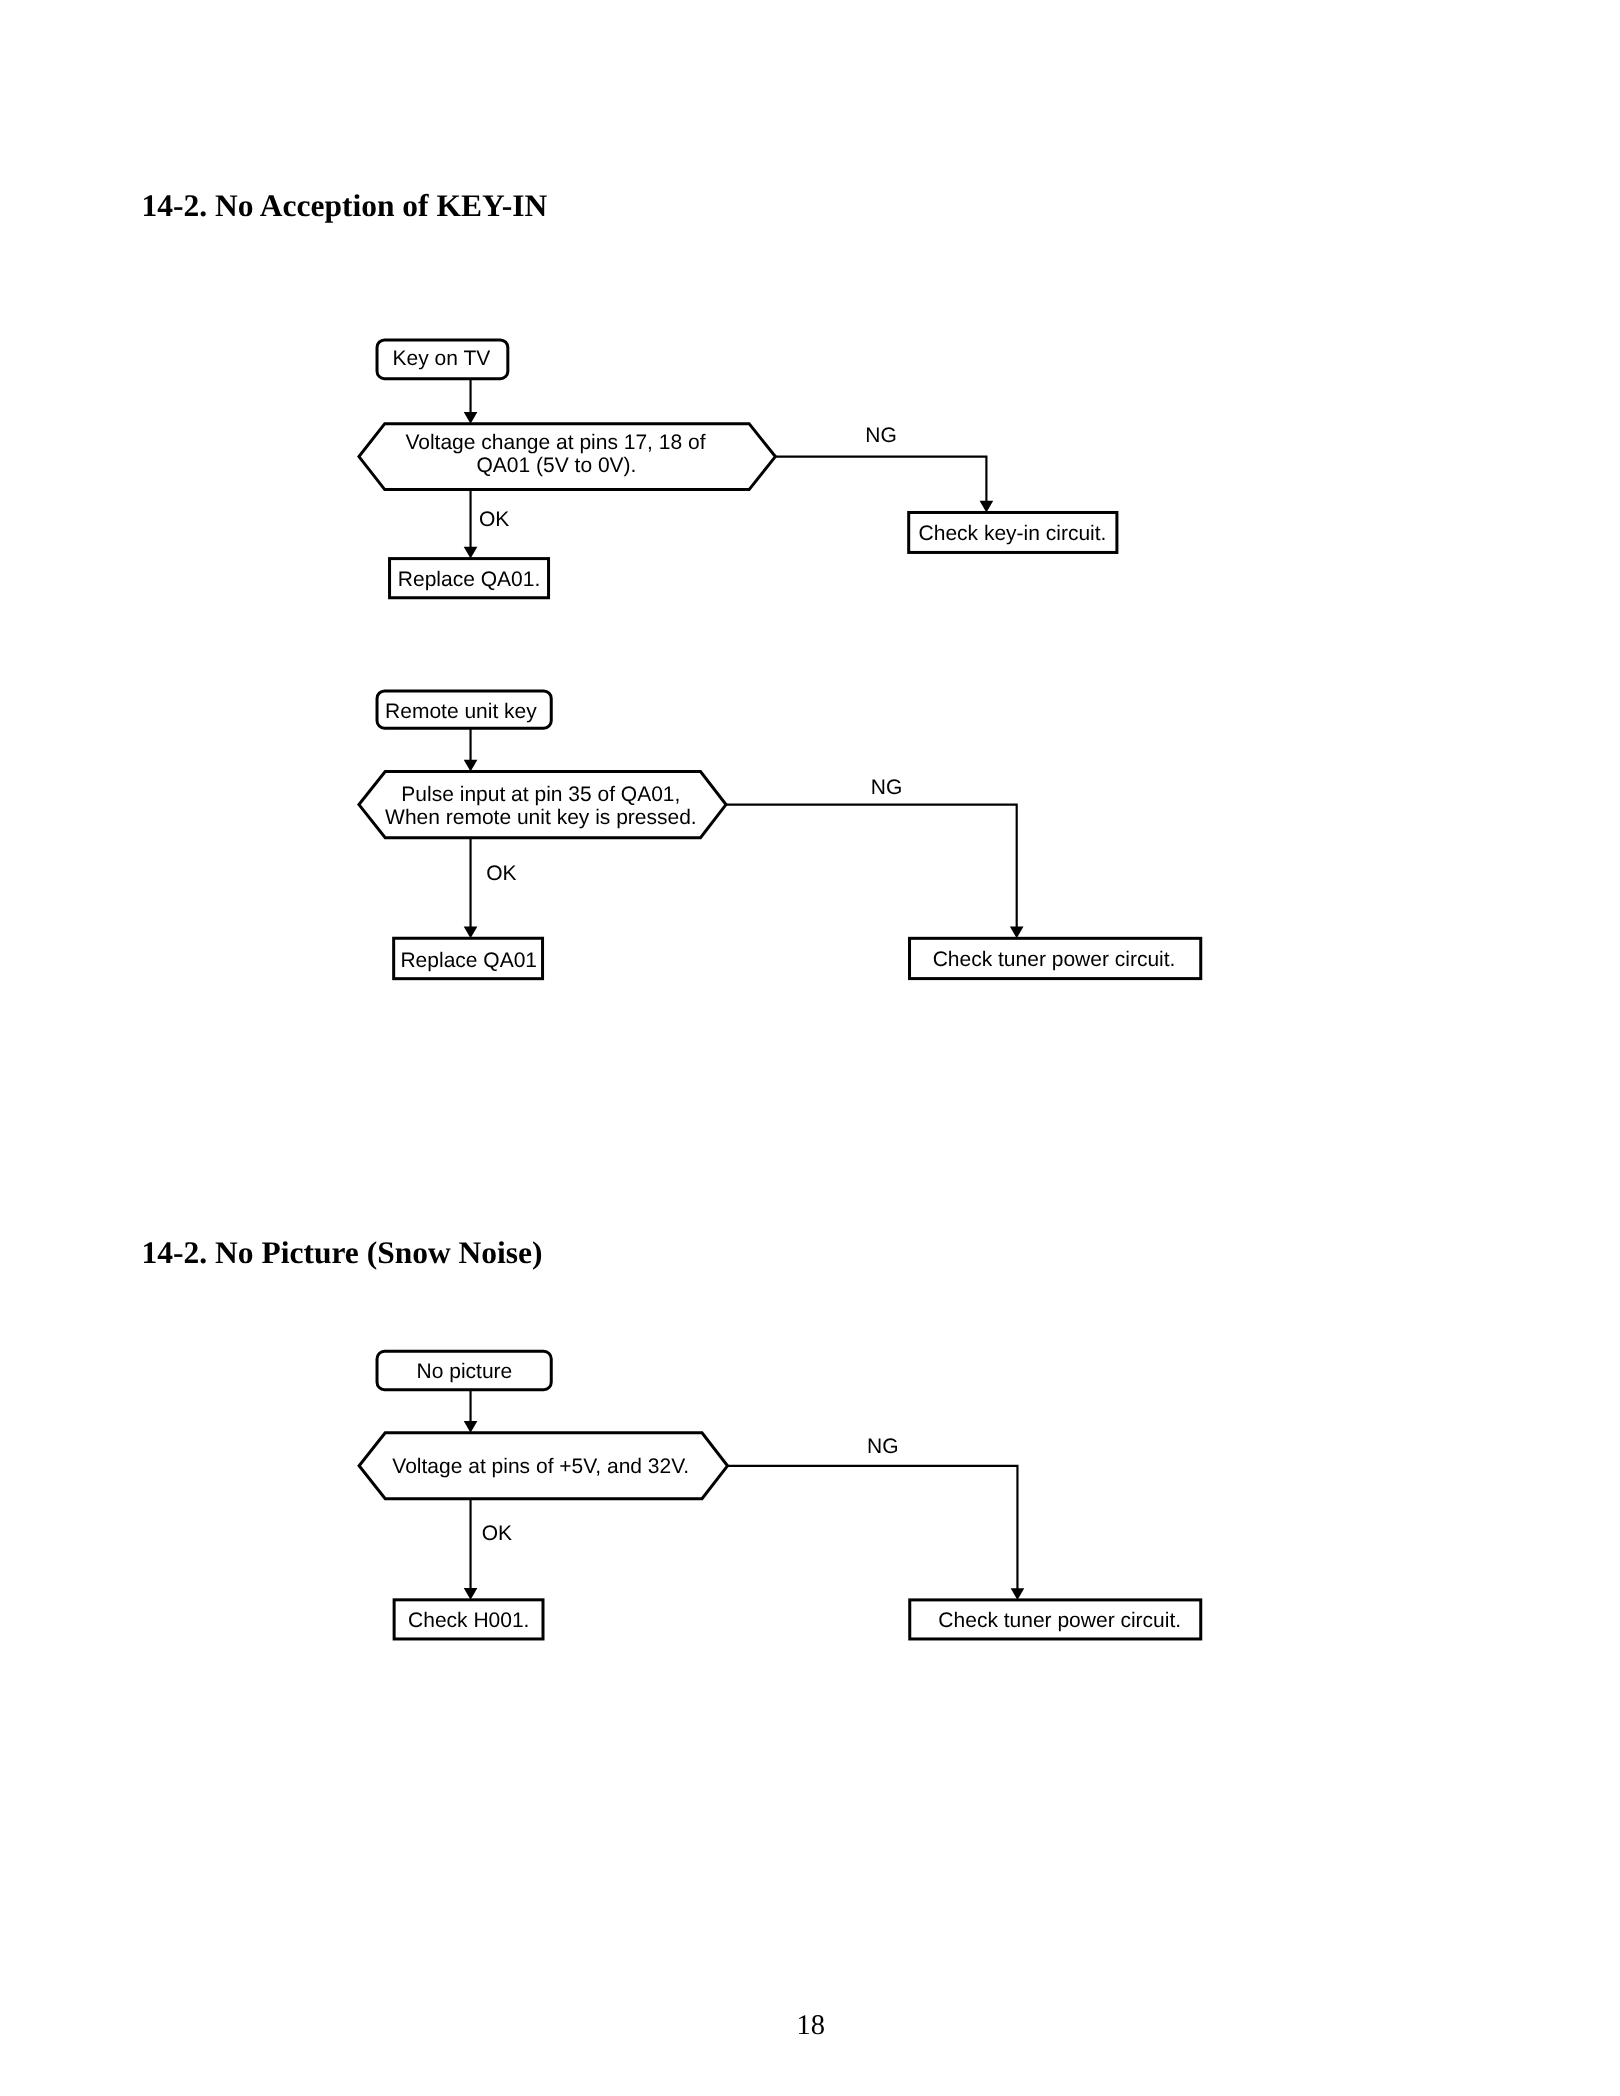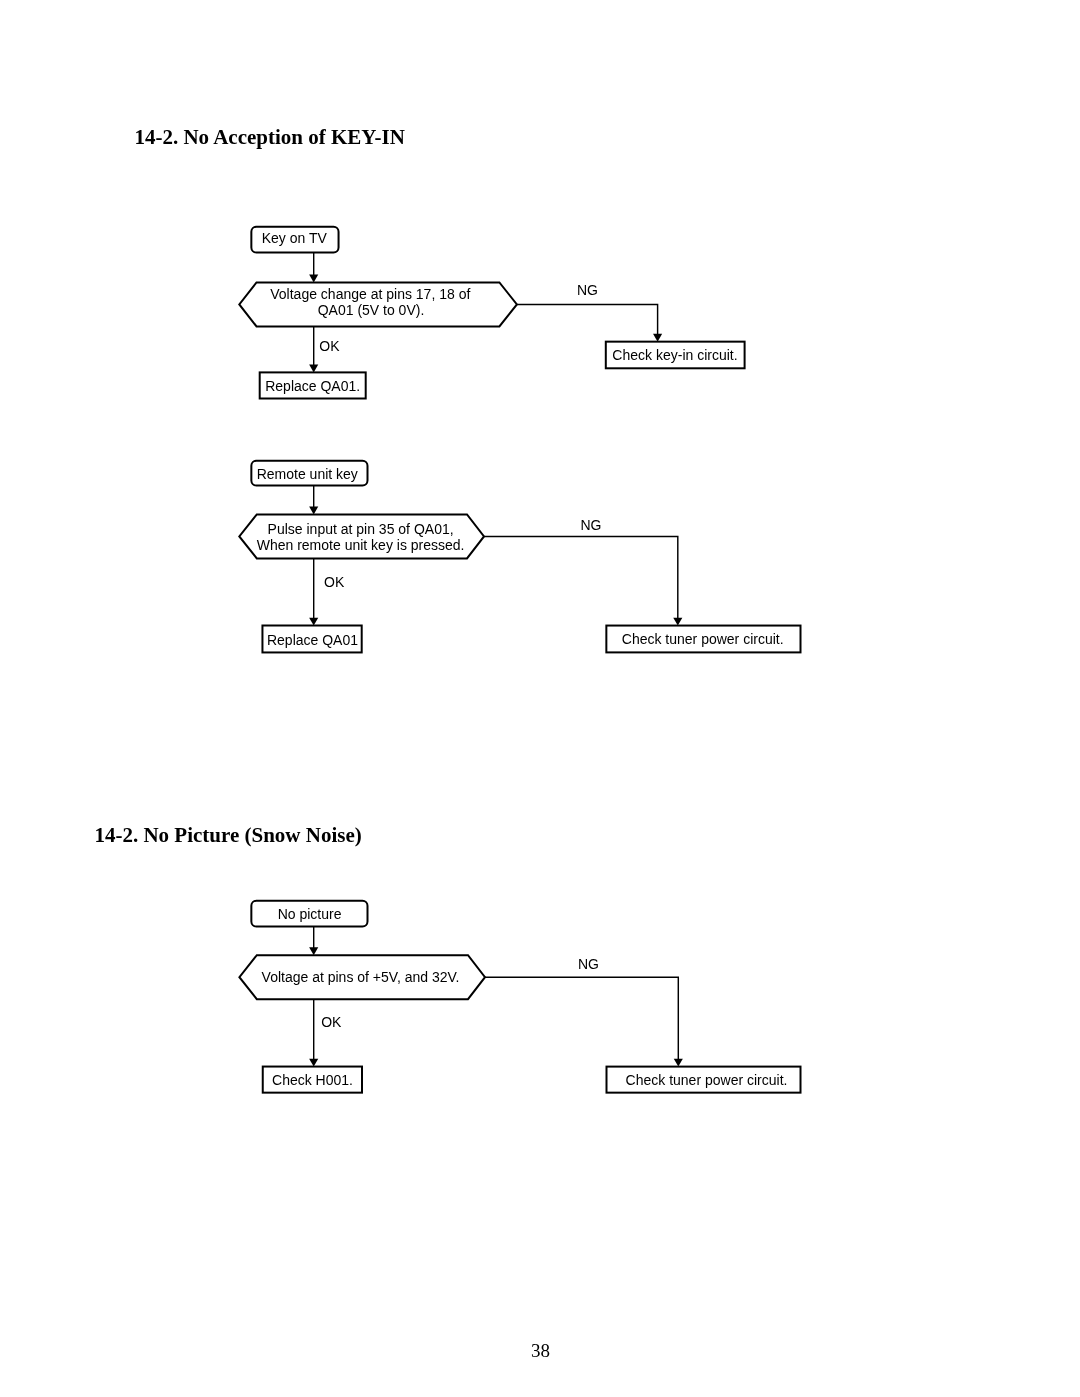--- a/index.html
+++ b/index.html
@@ -16,21 +16,21 @@
   .conn{stroke:#000000;stroke-width:1.45;fill:none;}
   .head{fill:#000000;stroke:none;}
   text{font-family:"Liberation Sans",sans-serif;font-size:14px;fill:#000000;}
   text.lbl{font-size:14px;}
 </style>
 </head>
 <body>
 
 <div class="page">
 
-  <div class="heading" style="left:94.4px;top:126.7px;margin-left:40px;">14-2. No Acception of KEY-IN</div>
+  <div class="heading" style="left:94.4px;top:126.7px;">14-2. No Acception of KEY-IN</div>
 
   <svg class="fc" width="1080" height="1397">
 
     <rect class="shape" x="251.35" y="226.65" width="87.2" height="25.85" rx="5" ry="5"></rect>
     <text x="294.3" y="243.2" text-anchor="middle">Key on TV</text>
 
     <path class="conn" d="M313.7,252.5 L313.7,276.5"></path>
     <polygon class="head" points="309.15,274.60 318.25,274.60 313.70,282.45"></polygon>
 
     <polygon class="shape" points="256.5,282.45 499.4,282.45 516.9,304.4 499.4,326.4 256.5,326.4 239.3,304.4"></polygon>
@@ -84,15 +84,15 @@
     <text class="lbl" x="321.2" y="1026.6">OK</text>
     <rect class="shape" x="262.75" y="1066.55" width="99.25" height="26.1"></rect>
     <text x="312.5" y="1084.7" text-anchor="middle">Check H001.</text>
     <path class="conn" d="M485.0,977.2 L678.3,977.2 L678.3,1060.7"></path>
     <polygon class="head" points="673.75,1058.75 682.85,1058.75 678.30,1066.60"></polygon>
     <text class="lbl" x="578.0" y="968.9">NG</text>
     <rect class="shape" x="606.5" y="1066.6" width="194.0" height="26.05"></rect>
     <text x="706.5" y="1084.7" text-anchor="middle">Check tuner power circuit.</text>
   </svg>
 
-  <div class="pagenum" style="left:531px;top:1341px;">38</div>
+  <div class="pagenum" style="left:531px;top:1341px;">18</div>
 
 </div>
 
 </body></html>

